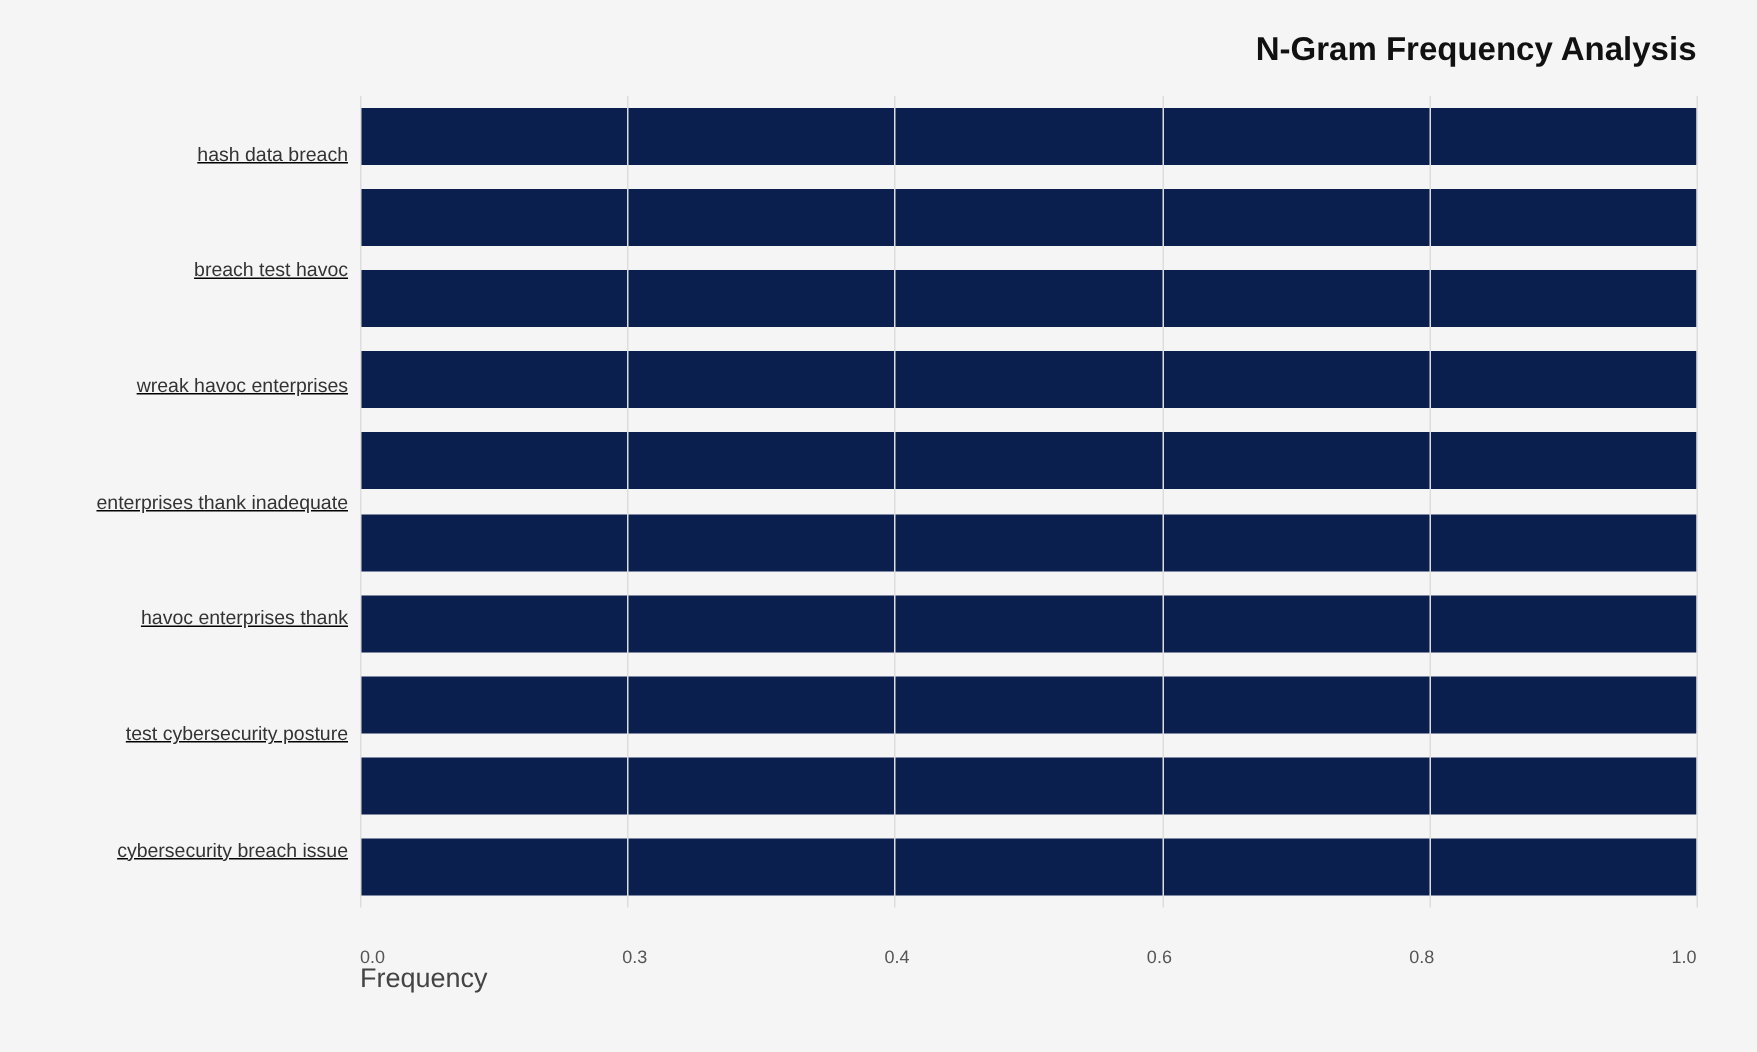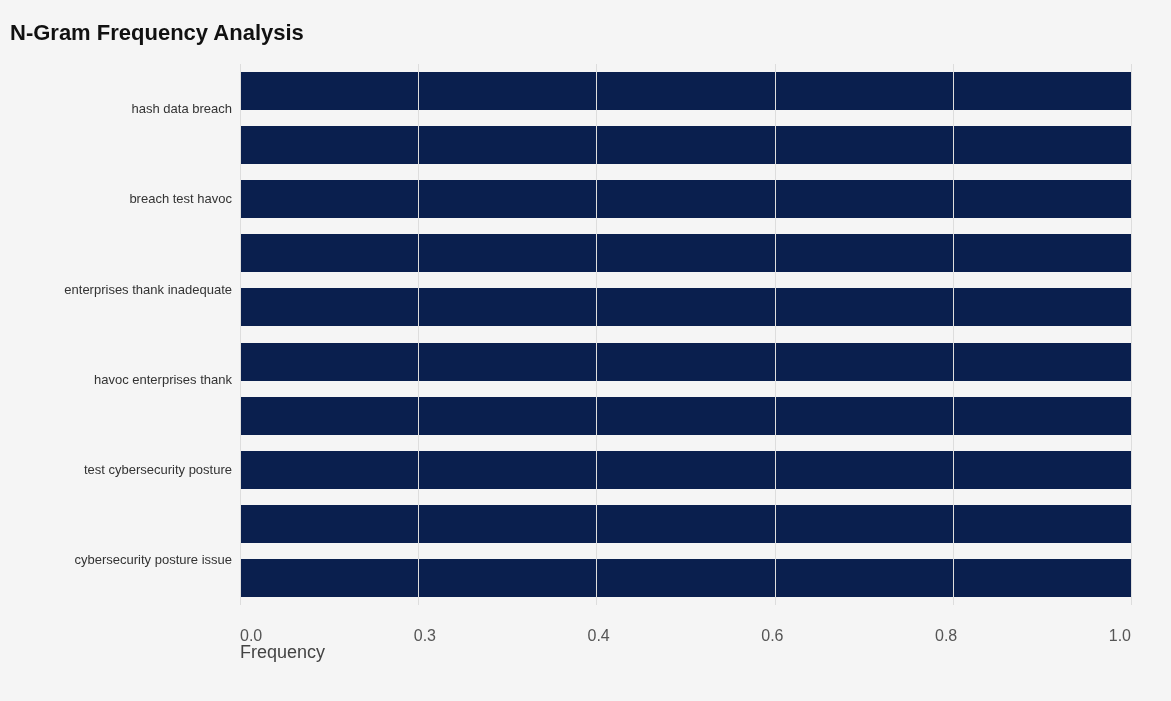--- a/index.html
+++ b/index.html
@@ -13,30 +13,31 @@
       justify-content: center;
     }
     .chart-container {
       background: #f5f5f5;
       width: 1171px;
       height: 701px;
       position: relative;
       padding: 20px 40px 60px 10px;
     }
     .chart-title {
-      text-align: left;
+      text-align: right;
       font-size: 22px;
       font-weight: bold;
       color: #111;
       margin-bottom: 18px;
     }
     .chart-area {
       display: flex;
       width: 100%;
       height: calc(100% - 80px);
+      text-decoration: underline;
     }
     .y-axis {
       width: 230px;
       flex-shrink: 0;
       display: flex;
       flex-direction: column;
       justify-content: space-around;
       padding-right: 8px;
     }
     .y-label {
@@ -70,21 +71,21 @@
     .x-axis {
       position: absolute;
       bottom: -40px;
       left: 0;
       right: 0;
       display: flex;
       justify-content: space-between;
       padding: 0 0px;
     }
     .x-tick {
-      font-size: 16px;
+      font-size: 12px;
       color: #555;
       text-align: center;
     }
     .x-axis-label {
       position: absolute;
       bottom: -58px;
       left: 0;
       right: 0;
       font-size: 18px;
       color: #444;
@@ -108,24 +109,25 @@
   </style>
 </head>
 <body>
 
 <div class="chart-container">
   <div class="chart-title">N-Gram Frequency Analysis</div>
   <div class="chart-area">
     <div class="y-axis" id="y-axis-labels">
         <div class="y-label">hash data breach</div>
         <div class="y-label">breach test havoc</div>
+        <div class="y-label">wreak havoc enterprises</div>
         <div class="y-label">enterprises thank inadequate</div>
         <div class="y-label">havoc enterprises thank</div>
         <div class="y-label">test cybersecurity posture</div>
-        <div class="y-label">cybersecurity posture issue</div>
+        <div class="y-label">cybersecurity breach issue</div>
       </div>
     <div class="plot-area">
 
       <div class="gridlines" id="gridlines">
           <div class="gridline" style="left: 0%;"></div>
           <div class="gridline" style="left: 20%;"></div>
           <div class="gridline" style="left: 40%;"></div>
           <div class="gridline" style="left: 60%;"></div>
           <div class="gridline" style="left: 80%;"></div>
           <div class="gridline" style="left: 100%;"></div>

